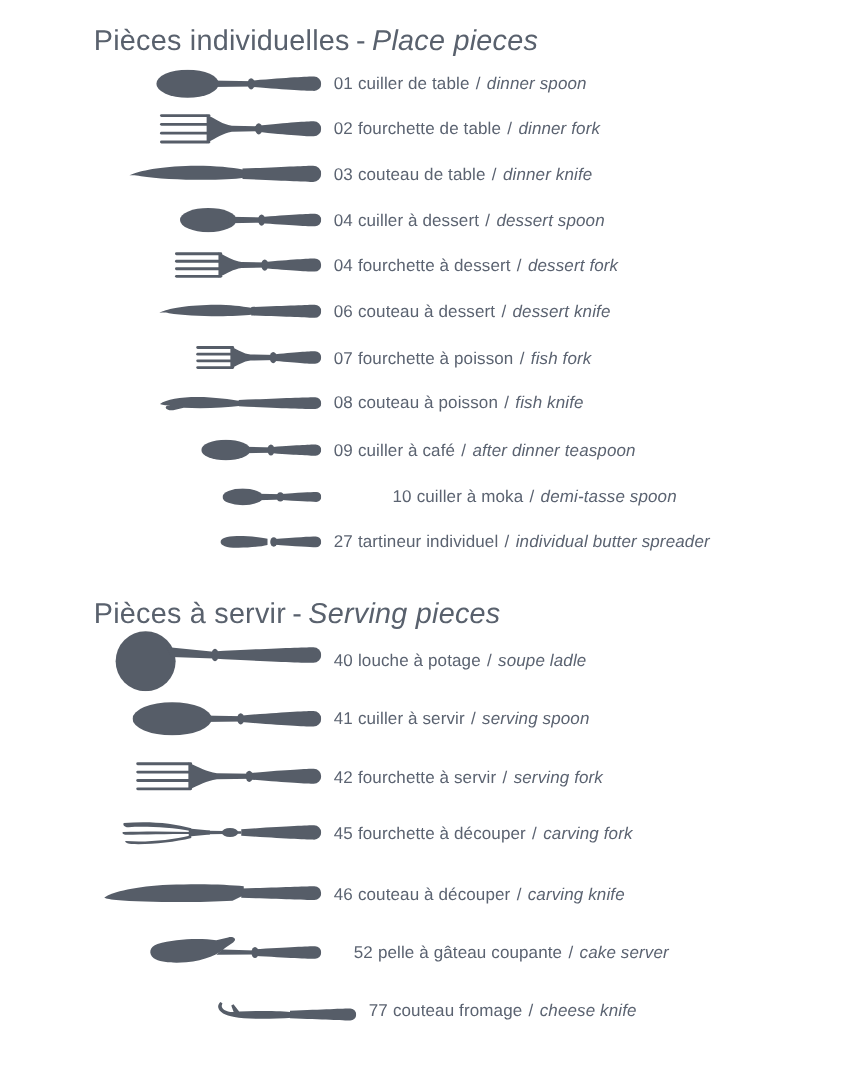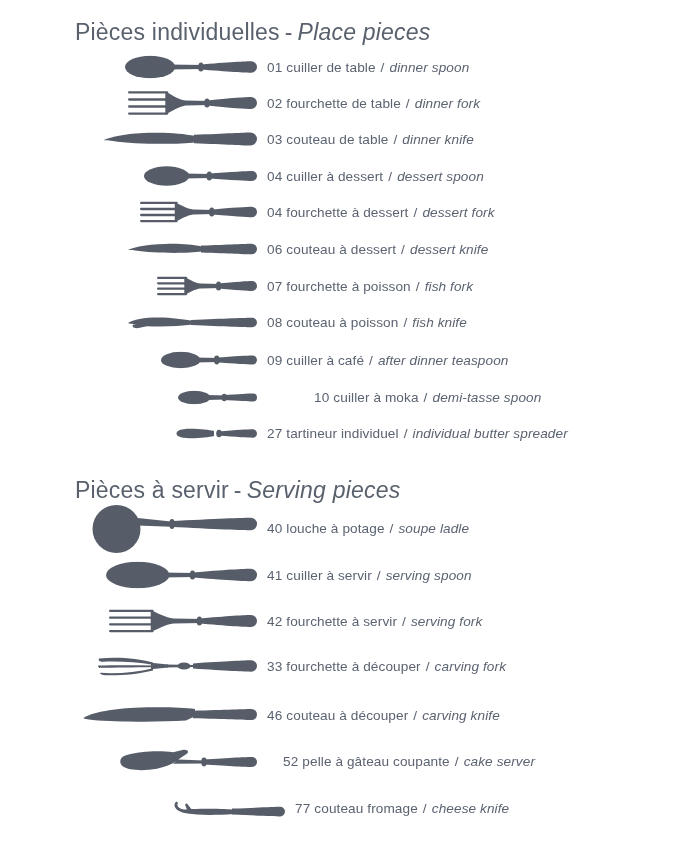--- a/index.html
+++ b/index.html
@@ -195,21 +195,21 @@
         <svg width="161" height="20" viewBox="0 0 161 20" fill="#565d68">
           <path d="M3 2.4 C22 0.7 42 2.2 57 6.6 L57 8.8 C40 5.9 20 4.9 7 5.8 C3.4 6 2 3.8 3 2.4 Z"></path>
           <path d="M2.5 9.6 C18 9 38 9 57 9.6 L57 11.2 C38 11.2 18 11.6 5 11.8 C2 11.8 1.4 9.8 2.5 9.6 Z"></path>
           <path d="M4.5 16.8 C20 18 40 16.4 57 12.2 L57 14.4 C43 18 23 19.8 9 19.2 C5 19 3.4 17.2 4.5 16.8 Z"></path>
           <path d="M55 6.8 L72 8.4 L72 11.6 L55 13.2 Z"></path>
           <path d="M70 8.6 L97 9 L97 11 L70 11.4 Z"></path>
           <ellipse cx="88" cy="10" rx="6.5" ry="3.6"></ellipse>
           <path d="M97 7.4 C129 5.17 150.25 4.25 155.25 4.25 A5.75 5.75 0 0 1 155.25 15.75 C150.25 15.75 129 14.83 97 12.6 Z"></path>
         </svg>
       </span>
-      <span class="label"><span class="code">33</span><span class="fr">fourchette à découper</span><span class="slash">/</span><em class="en">carving fork</em></span>
+      <span class="label"><span class="code">45</span><span class="fr">fourchette à découper</span><span class="slash">/</span><em class="en">carving fork</em></span>
     </div>
     <div class="row" style="top: 715px;">
       <span class="iconcell">
         <svg width="175" height="20" viewBox="0 0 175 20" fill="#565d68">
           <path d="M1.5 13 C8 8.4 27 4 53 2.8 C80 1.8 100 2.6 113 4 L113 11.2 L104 15.6 C75 17.3 33 16.9 11 15 C5 14.4 1.5 13.6 1.5 13 Z"></path>
           <path d="M111 5.75 C143 4.88 164.5 4 169.5 4 A5.5 5.5 0 0 1 169.5 15 C164.5 15 143 14.120000000000001 111 13.25 Z"></path>
         </svg>
       </span>
       <span class="label"><span class="code">46</span><span class="fr">couteau à découper</span><span class="slash">/</span><em class="en">carving knife</em></span>
     </div>

